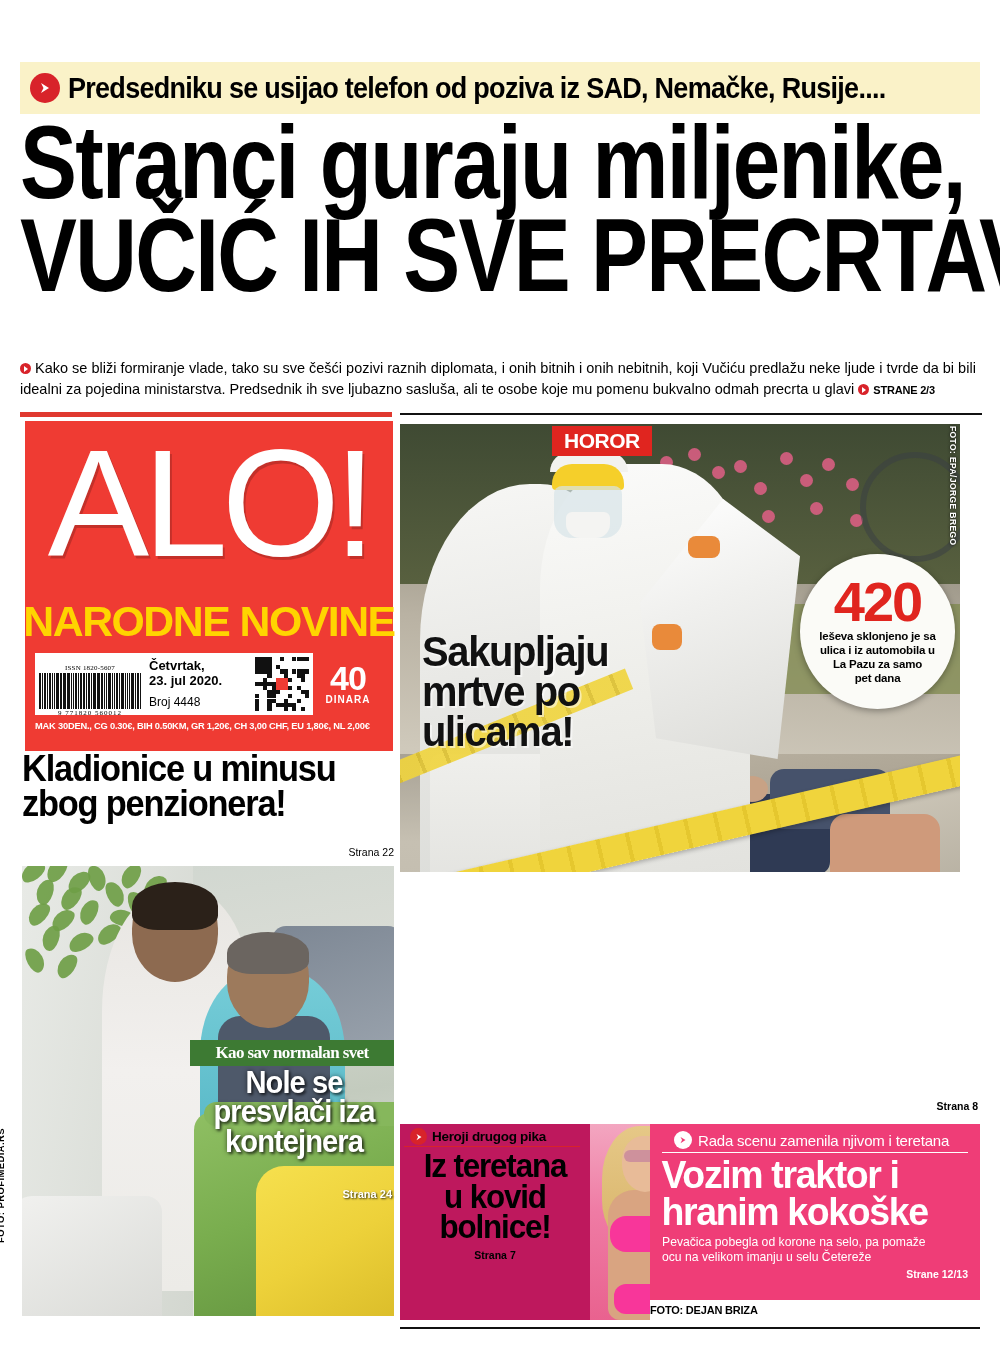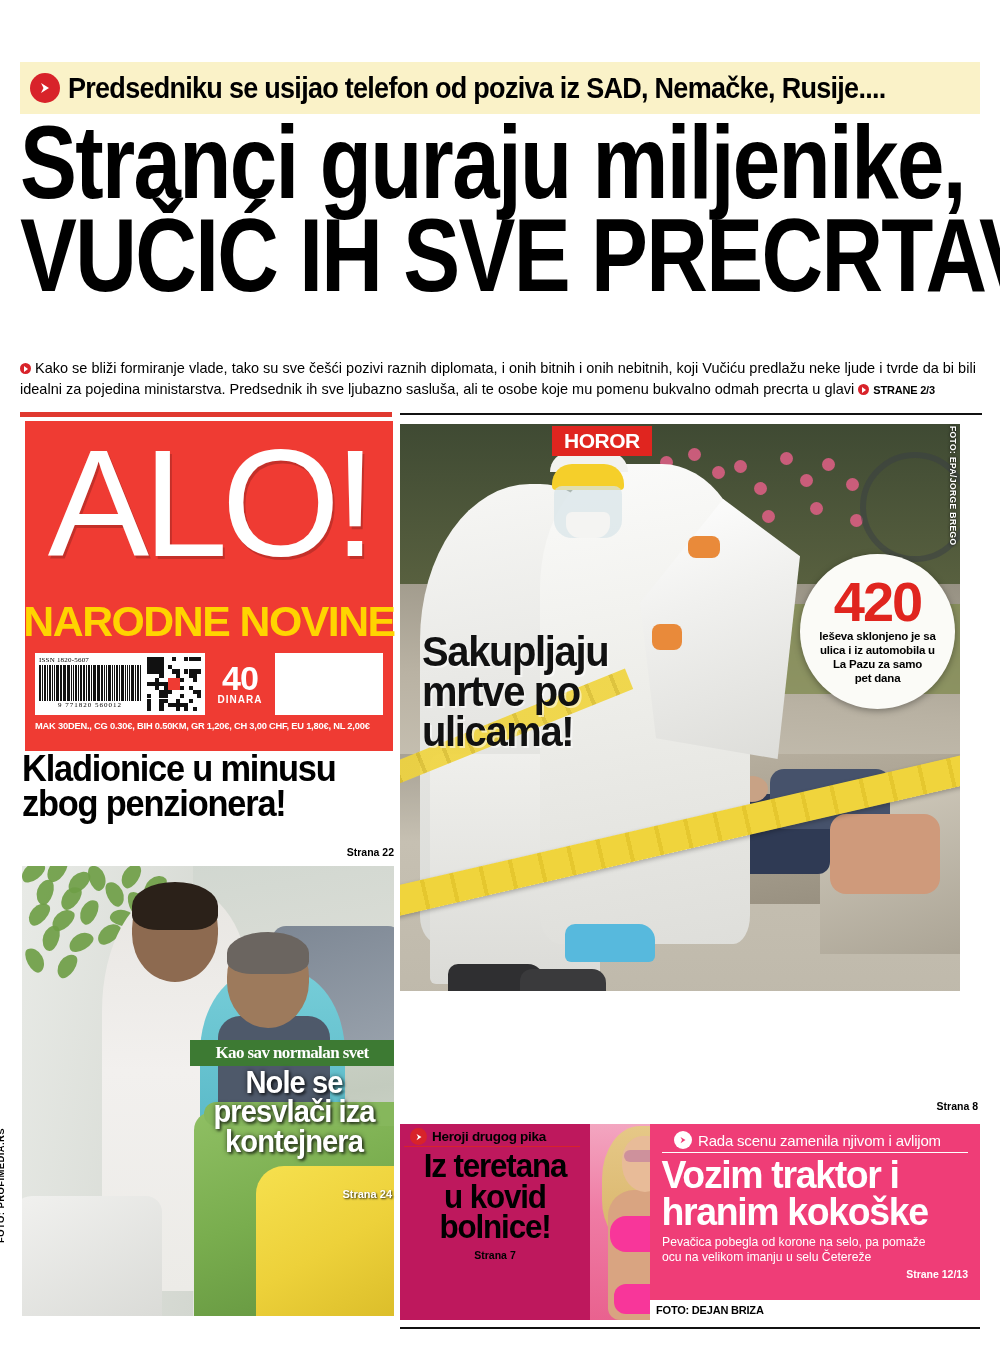--- a/index.html
+++ b/index.html
@@ -69,21 +69,21 @@
   .logo-sub{
     position:absolute; left:50%; top:180px; transform:translateX(-50%) scaleX(1.02);
     font-size:42px; font-weight:bold; color:#ffd400; letter-spacing:-1.5px;
     white-space:nowrap; line-height:1;
   }
   .info-strip{
     position:absolute; left:10px; top:232px; width:348px; height:62px;
     background:#fff; display:flex; align-items:stretch;
   }
   .barcode-box{ width:108px; padding:3px 2px 0 4px; position:relative; }
-  .issn{ font-size:7px; letter-spacing:0.2px; text-align:left; font-family:"Liberation Serif", serif;}
+  .issn{ font-size:7px; letter-spacing:0.2px; text-align:center; font-family:"Liberation Serif", serif;margin-top:8px;}
   .bars{ height:36px; display:flex; gap:1px; align-items:stretch; margin-top:1px;}
   .bars i{ display:block; background:#111; }
   .ean{ font-size:7px; letter-spacing:1px; text-align:center; font-family:"Liberation Serif", serif;}
   .date-box{ flex:1; padding:5px 0 0 6px; }
   .date-line{ font-size:13px; font-weight:bold; line-height:1.18; }
   .broj{ font-size:12px; margin-top:6px; }
   .qr-box{ width:62px; display:flex; align-items:center; justify-content:center;}
   .qr{ width:54px;height:54px; position:relative; background:#fff;}
   .price-box{
     width:70px; background:#ef3b33; color:#fff; display:flex;
@@ -98,21 +98,21 @@
   }
 
   
   .left-hl{
     position:absolute; left:22px; top:752px; width:372px;
     font-weight:bold; font-size:37px; line-height:0.94; letter-spacing:-1.3px;
     transform:scaleX(0.93); transform-origin:left top;
   }
   .left-pg{
     position:absolute; left:22px; top:846px; width:372px;
-    text-align:right; font-size:10.5px; font-weight:bold;
+    text-align:right; font-size:10.5px; font-weight:normal;
   }
 
   
   .photo-nole{
     position:absolute; left:22px; top:866px; width:372px; height:450px;
     overflow:hidden;
     background:linear-gradient(170deg,#cfd6cf 0%, #d9dcd5 25%, #c3cbbe 55%, #eceee8 100%);
   }
   .nole-wall{position:absolute;left:0;top:0;width:46%;height:100%;background:linear-gradient(100deg,#e8eae6,#d3d7d0);}
   .nole-leaves{position:absolute;left:-8px;top:-6px;width:160px;height:150px;}
@@ -167,21 +167,21 @@
     text-shadow:1px 1px 2px rgba(0,0,0,.8);
   }
   .credit-left{
     position:absolute; left:6px; top:1232px;
     font-size:9.5px; font-weight:bold; letter-spacing:0.4px;
     transform:rotate(-90deg); transform-origin:left bottom; white-space:nowrap;
   }
 
   
   .photo-main{
-    position:absolute; left:400px; top:424px; width:560px; height:567px;
+    position:absolute; left:400px; top:424px; width:560px; height:448px;
     overflow:hidden;
     background:linear-gradient(185deg,#6d6a5e 0%, #8a8577 18%, #b9b2a3 48%, #cfc9bb 75%, #b7b1a4 100%);
   }
   .mp-bg-trees{position:absolute;left:0;top:0;width:100%;height:160px;background:linear-gradient(180deg,#3f4a33,#58603f);}
   .mp-flowers{position:absolute;left:250px;top:20px;width:230px;height:110px;}
   .mp-flowers span{position:absolute;width:13px;height:13px;border-radius:50%;background:#e05f86;opacity:.85;}
   .mp-bike{position:absolute;left:460px;top:28px;width:110px;height:110px;border:6px solid #3b3f44;border-radius:50%;opacity:.55;}
   .mp-ground{position:absolute;left:0;top:330px;width:100%;height:292px;background:linear-gradient(180deg,#a8a295 0%, #c6c0b2 30%, #bdb7a9 100%);}
   .mp-grass{position:absolute;left:330px;top:180px;width:240px;height:90px;background:#7f8a4e;opacity:.75;}
   .mp-wall{position:absolute;left:250px;top:330px;width:320px;height:150px;background:linear-gradient(170deg,#b9b1a1,#948c7c);}
@@ -316,21 +316,21 @@
     transform-origin:left top;
   }
   .tp-sub{
     color:#fff; font-size:12.2px; line-height:1.24; padding:5px 10px 0 12px;
     font-weight:500;
   }
   .tp-pg{ color:#fff; font-size:10.5px; font-weight:bold; text-align:right; padding:2px 12px 0 0; }
   .foto-dejan{
     position:absolute; left:650px; top:1300px; width:330px; height:20px;
     background:#fff; color:#000; font-size:11px; font-weight:bold;
-    display:flex; align-items:center; padding-left:6px; letter-spacing:-0.2px;
+    display:flex; align-items:center; letter-spacing:-0.2px;
   }
   .bottom-rule{ position:absolute; left:400px; top:1327px; width:580px; height:2px; background:#111;}
 </style>
 </head>
 <body>
 
 <div class="page">
 
   <div class="kicker-band">
     <span class="arrow-badge">
@@ -396,20 +396,25 @@
             <i style="width: 3px;"></i>
             <i style="width: 1px;"></i>
             <i style="width: 1px;"></i>
             <i style="width: 2px;"></i>
             <i style="width: 3px;"></i>
             <i style="width: 1px;"></i>
             <i style="width: 2px;"></i>
             <i style="width: 1px;"></i>
           </div>
         <div class="ean">9 771820 560012</div>
+      </div>
+      <div class="date-box">
+        <div class="date-line">Četvrtak,</div>
+        <div class="date-line">23. jul 2020.</div>
+        <div class="broj">Broj 4448</div>
       </div>
       <div class="qr-box">
         <div class="qr" id="qr">
             <i style="position:absolute;left:0px;top:0px;width:4.15px;height:4.15px;background:#111"></i>
             <i style="position:absolute;left:4.15px;top:0px;width:4.15px;height:4.15px;background:#111"></i>
             <i style="position:absolute;left:8.3px;top:0px;width:4.15px;height:4.15px;background:#111"></i>
             <i style="position:absolute;left:12.450000000000001px;top:0px;width:4.15px;height:4.15px;background:#111"></i>
             <i style="position:absolute;left:24.900000000000002px;top:0px;width:4.15px;height:4.15px;background:#111"></i>
             <i style="position:absolute;left:37.35px;top:0px;width:4.15px;height:4.15px;background:#111"></i>
             <i style="position:absolute;left:41.5px;top:0px;width:4.15px;height:4.15px;background:#111"></i>
@@ -635,21 +640,21 @@
     <div class="rd-btm"></div>
   </div>
 
   <div class="teaser-pink">
     <div class="tp-kicker">
       <span class="mini-arrow-w">
         <svg width="10" height="10" viewBox="0 0 16 16">
             <path d="M4 3 L12 8 L4 13 L6.5 8 Z" fill="#ef3d77"></path>
           </svg>
       </span>
-      <span class="lbl">Rada scenu zamenila njivom i avlijom</span>
+      <span class="lbl">Rada scenu zamenila njivom i teretana</span>
     </div>
     <div class="tp-hl">
       <div>Vozim traktor i</div>
       <div>hranim kokoške</div>
     </div>
     <div class="tp-sub">
       <div>Pevačica pobegla od korone na selo, pa pomaže</div>
       <div>ocu na velikom imanju u selu Četereže</div>
     </div>
     <div class="tp-pg">Strane 12/13</div>

